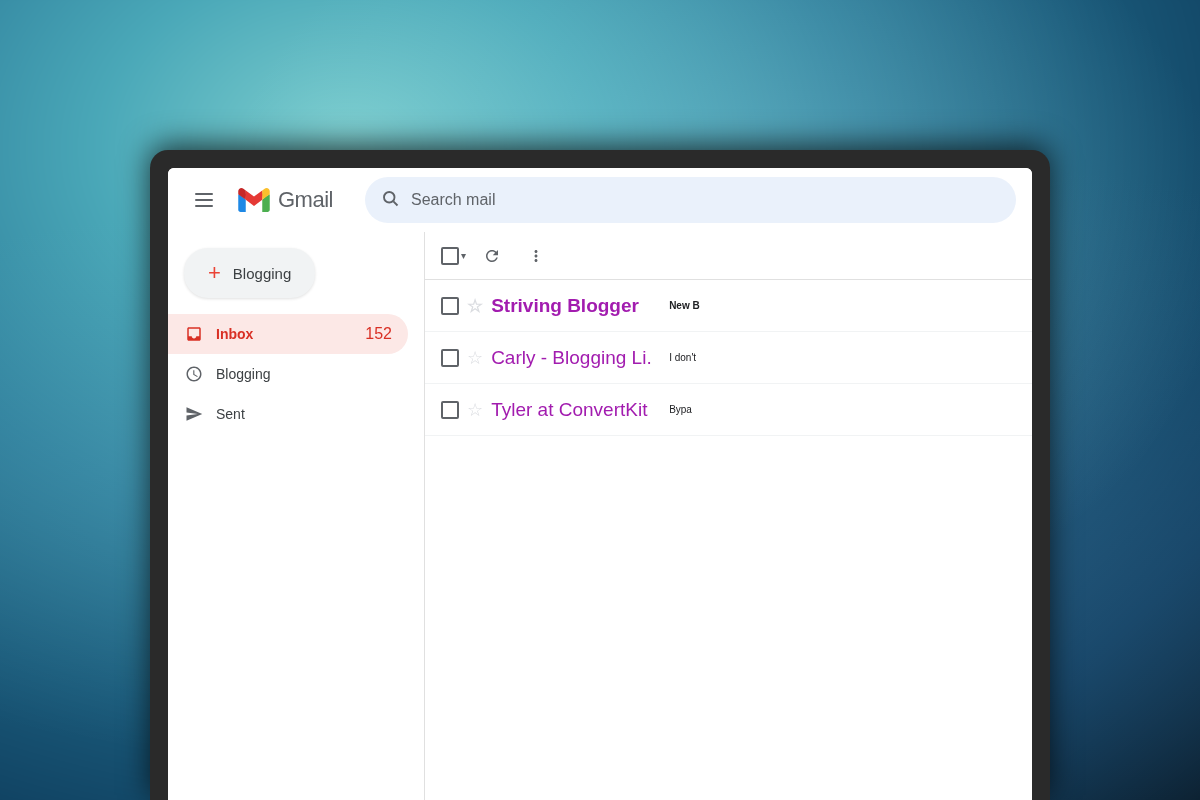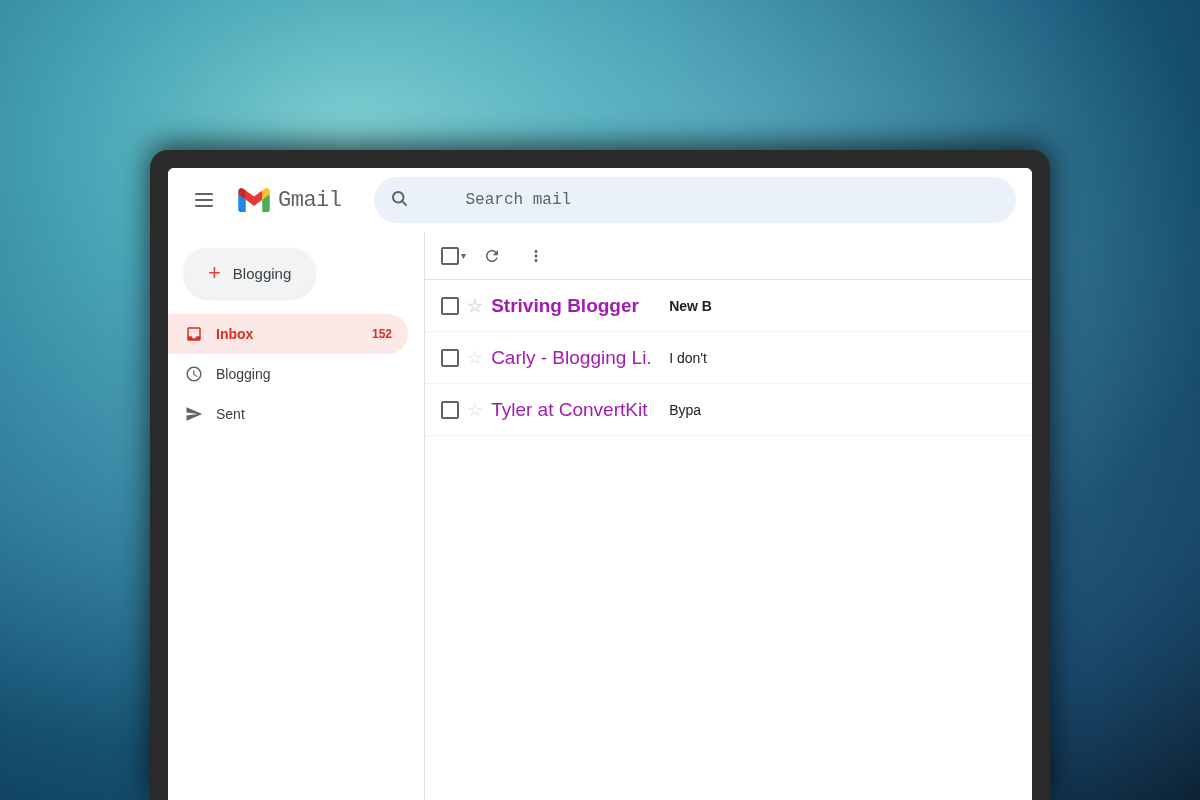--- a/index.html
+++ b/index.html
@@ -72,21 +72,20 @@
     }
 
     
     .top-bar {
       display: flex;
       align-items: center;
       padding: 8px 16px;
       height: 64px;
       background: #fff;
       gap: 12px;
-      font-family: Liberation Mono, monospace;
     }
 
     .menu-icon-btn {
       width: 40px;
       height: 40px;
       border-radius: 50%;
       border: none;
       background: transparent;
       cursor: pointer;
       display: flex;
@@ -141,21 +140,20 @@
 
     .search-icon-wrap {
       color: #5f6368;
       font-size: 18px;
     }
 
     .search-input-text {
       font-size: 16px;
       color: #5f6368;
       flex: 1;
-      margin-left: 46px;
     }
 
     
     .main-content {
       display: flex;
       flex: 1;
       overflow: hidden;
     }
 
     
@@ -218,22 +216,22 @@
       align-items: center;
       justify-content: center;
       font-size: 16px;
     }
 
     .nav-label {
       flex: 1;
     }
 
     .nav-badge {
-      font-size: 12px;
-      font-weight: 700;
+      font-size: 16px;
+      font-weight: 400;
       color: #3c4043;
       text-align: right;
     }
 
     .nav-item.active .nav-icon {
       color: #d93025;
     }
 
     .nav-item.active .nav-badge {
       color: #d93025;
@@ -365,21 +363,21 @@
       text-overflow: ellipsis;
       flex-shrink: 0;
     }
 
     .email-row.unread .email-sender {
       font-weight: 700;
     }
 
     .email-subject {
       flex: 1;
-      font-size: 14px;
+      font-size: 10px;
       color: #202124;
       white-space: nowrap;
       overflow: hidden;
       text-overflow: ellipsis;
     }
 
     .email-row.unread .email-subject {
       font-weight: 600;
     }
 

